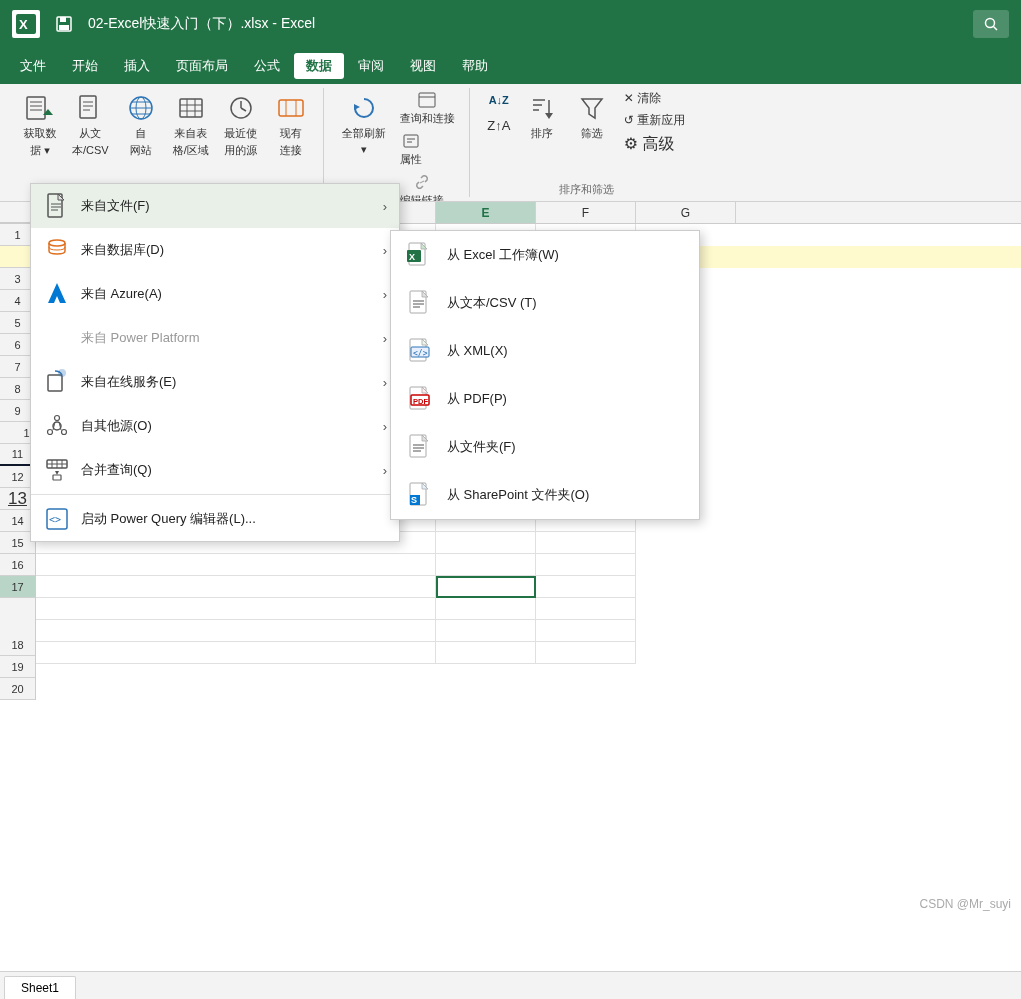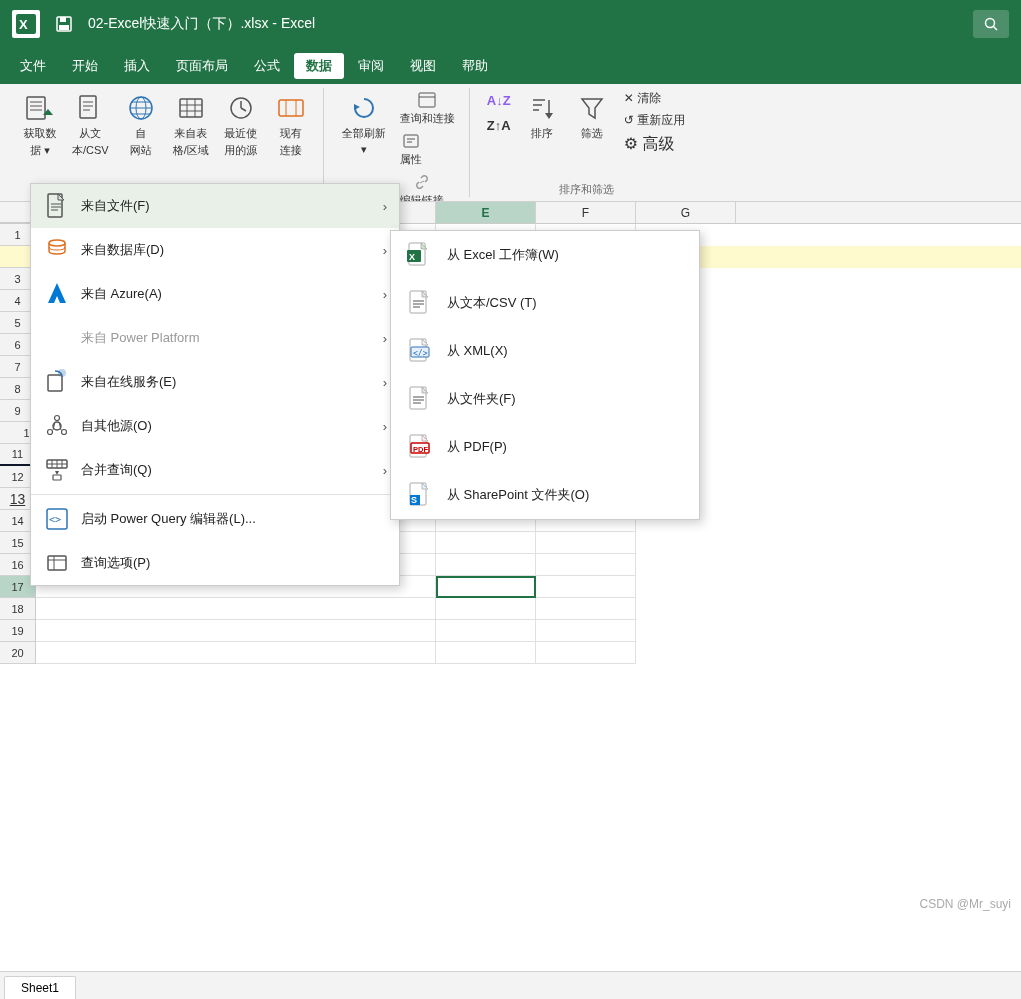--- a/index.html
+++ b/index.html
@@ -407,26 +407,26 @@
         </button>
       </div>
     </div>
   </div>
 
   <div class="ribbon-group">
     <div class="ribbon-buttons">
       <div class="ribbon-small-col">
         <button class="ribbon-btn-small">
           <div class="icon-box-sm">
-            <span style="font-size:13px;font-weight:bold;color:#8b5cf6">A↓Z</span>
+            <span style="font-size:11px;font-weight:bold;color:#0c4a6e">A↓Z</span>
           </div>
         </button>
         <button class="ribbon-btn-small">
           <div class="icon-box-sm">
-            <span style="font-size:13px;font-weight:bold;color:#333">Z↑A</span>
+            <span style="font-size:13px;font-weight:normal;color:#333">Z↑A</span>
           </div>
         </button>
       </div>
       <button class="ribbon-btn">
         <div class="icon-box">
           <svg width="26" height="28" viewBox="0 0 26 28">
             <line x1="4" y1="6" x2="16" y2="6" stroke="#555" stroke-width="1.5"></line>
             <line x1="4" y1="11" x2="13" y2="11" stroke="#555" stroke-width="1.5"></line>
             <line x1="4" y1="16" x2="10" y2="16" stroke="#555" stroke-width="1.5"></line>
             <line x1="20" y1="6" x2="20" y2="22" stroke="#555" stroke-width="1.5"></line>
@@ -477,26 +477,26 @@
       <div style="height:22px; border-bottom:1px solid #d1d1d1; display:flex; align-items:center; justify-content:center; font-size:11px; color:#333;">3</div>
       <div style="height:22px; border-bottom:1px solid #d1d1d1; display:flex; align-items:center; justify-content:center; font-size:11px; color:#333;">4</div>
       <div style="height:22px; border-bottom:1px solid #d1d1d1; display:flex; align-items:center; justify-content:center; font-size:11px; color:#333;">5</div>
       <div style="height:22px; border-bottom:1px solid #d1d1d1; display:flex; align-items:center; justify-content:center; font-size:11px; color:#333;">6</div>
       <div style="height:22px; border-bottom:1px solid #d1d1d1; display:flex; align-items:center; justify-content:center; font-size:11px; color:#333;">7</div>
       <div style="height:22px; border-bottom:1px solid #d1d1d1; display:flex; align-items:center; justify-content:center; font-size:11px; color:#333;">8</div>
       <div style="height:22px; border-bottom:1px solid #d1d1d1; display:flex; align-items:center; justify-content:center; font-size:11px; color:#333;">9</div>
       <div style="height:22px; border-bottom:1px solid #d1d1d1; display:flex; align-items:center; justify-content:center; font-size:11px; color:#333;padding-left:24px;">10</div>
       <div style="height:22px; border-bottom:2px solid #0f172a; display:flex; align-items:center; justify-content:center; font-size:11px; color:#333;">11</div>
       <div style="height:22px; border-bottom:1px solid #d1d1d1; display:flex; align-items:center; justify-content:center; font-size:11px; color:#333;">12</div>
-      <div style="height:22px; border-bottom:1px solid #d1d1d1; display:flex; align-items:center; justify-content:center; font-size:14px; color:#333;text-decoration:underline;">13</div>
+      <div style="height:22px; border-bottom:1px solid #d1d1d1; display:flex; align-items:center; justify-content:center; font-size:17px; color:#333;text-decoration:underline;">13</div>
       <div style="height:22px; border-bottom:1px solid #d1d1d1; display:flex; align-items:center; justify-content:center; font-size:11px; color:#333;">14</div>
       <div style="height:22px; border-bottom:1px solid #d1d1d1; display:flex; align-items:center; justify-content:center; font-size:11px; color:#333;">15</div>
       <div style="height:22px; border-bottom:1px solid #d1d1d1; display:flex; align-items:center; justify-content:center; font-size:11px; color:#333;">16</div>
       <div style="height:22px; border-bottom:1px solid #d1d1d1; display:flex; align-items:center; justify-content:center; font-size:11px; color:#333; background:#b8d5c8;">17</div>
-      <div style="height:22px; border-bottom:1px solid #d1d1d1; display:flex; align-items:center; justify-content:center; font-size:11px; color:#333;">18</div>
+      <div style="height:22px; border-bottom:1px solid #d1d1d1; display:flex; align-items:center; justify-content:center; font-size:11px; color:#333;margin-top:36px;">18</div>
       <div style="height:22px; border-bottom:1px solid #d1d1d1; display:flex; align-items:center; justify-content:center; font-size:11px; color:#333;">19</div>
       <div style="height:22px; border-bottom:1px solid #d1d1d1; display:flex; align-items:center; justify-content:center; font-size:11px; color:#333;">20</div>
     </div>
 
     <div style="flex:1; position:relative;">
 
       <div style="display:flex; height:22px;">
         <div style="min-width:400px; border-right:1px solid #e0e0e0; border-bottom:1px solid #e0e0e0;"></div>
         <div style="min-width:100px; border-right:1px solid #e0e0e0; border-bottom:1px solid #e0e0e0;"></div>
         <div style="min-width:100px; border-right:1px solid #e0e0e0; border-bottom:1px solid #e0e0e0;"></div>
@@ -703,30 +703,20 @@
     <div class="item-icon">
       <svg width="22" height="22" viewBox="0 0 22 22">
         <rect x="1" y="1" width="20" height="20" rx="2" fill="none" stroke="#2e75b6" stroke-width="1.5"></rect>
         <text x="3" y="15" font-size="10" fill="#2e75b6" font-family="monospace">&lt;&gt;</text>
       </svg>
     </div>
     <span>启动 Power Query 编辑器(L)...</span>
   </div>
 
 
-  <div class="menu-l1-simple">
-    <div class="item-icon">
-      <svg width="22" height="22" viewBox="0 0 22 22">
-        <rect x="2" y="4" width="18" height="14" rx="1" fill="none" stroke="#555" stroke-width="1.5"></rect>
-        <line x1="2" y1="8" x2="20" y2="8" stroke="#555" stroke-width="1"></line>
-        <line x1="8" y1="4" x2="8" y2="18" stroke="#555" stroke-width="1"></line>
-      </svg>
-    </div>
-    <span>查询选项(P)</span>
-  </div>
 </div>
 
 <div class="menu-l2">
 
   <div class="menu-l2-item">
     <div class="item-icon2">
       <svg width="28" height="28" viewBox="0 0 28 28">
         <rect x="3" y="2" width="16" height="22" rx="1" fill="none" stroke="#aaa" stroke-width="1"></rect>
         <polygon points="15,2 21,8 15,8" fill="#c8e6c9" stroke="#aaa" stroke-width="0.8"></polygon>
         <rect x="1" y="9" width="14" height="12" rx="1" fill="#217346"></rect>
@@ -759,39 +749,39 @@
       </svg>
     </div>
     <span>从 XML(X)</span>
   </div>
 
 
   <div class="menu-l2-item">
     <div class="item-icon2">
       <svg width="28" height="28" viewBox="0 0 28 28">
         <rect x="4" y="2" width="16" height="22" rx="1" fill="none" stroke="#aaa" stroke-width="1"></rect>
+        <polygon points="16,2 22,8 16,8" fill="#ffebee" stroke="#aaa" stroke-width="0.8"></polygon>
+        <rect x="5" y="10" width="18" height="10" rx="1" fill="#fff" stroke="#cc0000" stroke-width="1.5"></rect>
+        <text x="7" y="19" font-size="7.5" fill="#cc0000" font-family="Arial" font-weight="bold">PDF</text>
+      </svg>
+    </div>
+    <span>从 PDF(P)</span>
+  </div>
+
+  <div class="menu-l2-item">
+    <div class="item-icon2">
+      <svg width="28" height="28" viewBox="0 0 28 28">
+        <rect x="4" y="2" width="16" height="22" rx="1" fill="none" stroke="#aaa" stroke-width="1"></rect>
         <polygon points="16,2 22,8 16,8" fill="#e0e0e0" stroke="#aaa" stroke-width="0.8"></polygon>
         <line x1="7" y1="12" x2="18" y2="12" stroke="#555" stroke-width="1"></line>
         <line x1="7" y1="15" x2="18" y2="15" stroke="#555" stroke-width="1"></line>
         <line x1="7" y1="18" x2="15" y2="18" stroke="#555" stroke-width="1"></line>
       </svg>
     </div>
     <span>从文件夹(F)</span>
-  </div>
-
-  <div class="menu-l2-item">
-    <div class="item-icon2">
-      <svg width="28" height="28" viewBox="0 0 28 28">
-        <rect x="4" y="2" width="16" height="22" rx="1" fill="none" stroke="#aaa" stroke-width="1"></rect>
-        <polygon points="16,2 22,8 16,8" fill="#ffebee" stroke="#aaa" stroke-width="0.8"></polygon>
-        <rect x="5" y="10" width="18" height="10" rx="1" fill="#fff" stroke="#cc0000" stroke-width="1.5"></rect>
-        <text x="7" y="19" font-size="7.5" fill="#cc0000" font-family="Arial" font-weight="bold">PDF</text>
-      </svg>
-    </div>
-    <span>从 PDF(P)</span>
   </div>
 
   <div class="menu-l2-item">
     <div class="item-icon2">
       <svg width="28" height="28" viewBox="0 0 28 28">
         <rect x="4" y="2" width="16" height="22" rx="1" fill="none" stroke="#aaa" stroke-width="1"></rect>
         <polygon points="16,2 22,8 16,8" fill="#e3f2fd" stroke="#aaa" stroke-width="0.8"></polygon>
         <rect x="4" y="14" width="10" height="10" rx="0" fill="#0078d4"></rect>
         <text x="5" y="22" font-size="9" fill="#fff" font-weight="bold" font-family="Arial">S</text>
       </svg>

